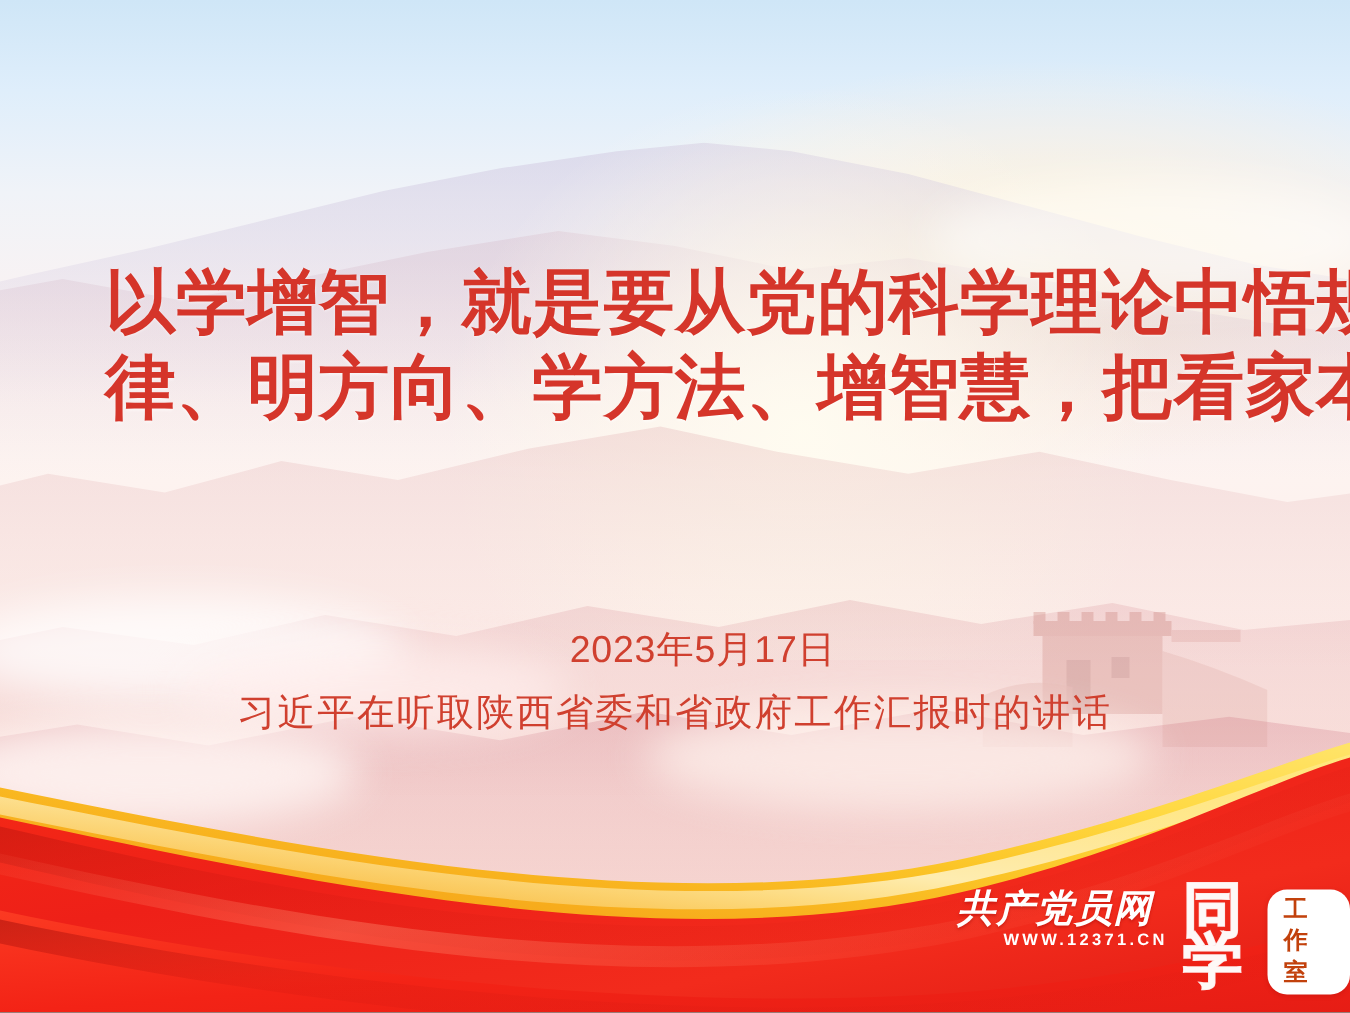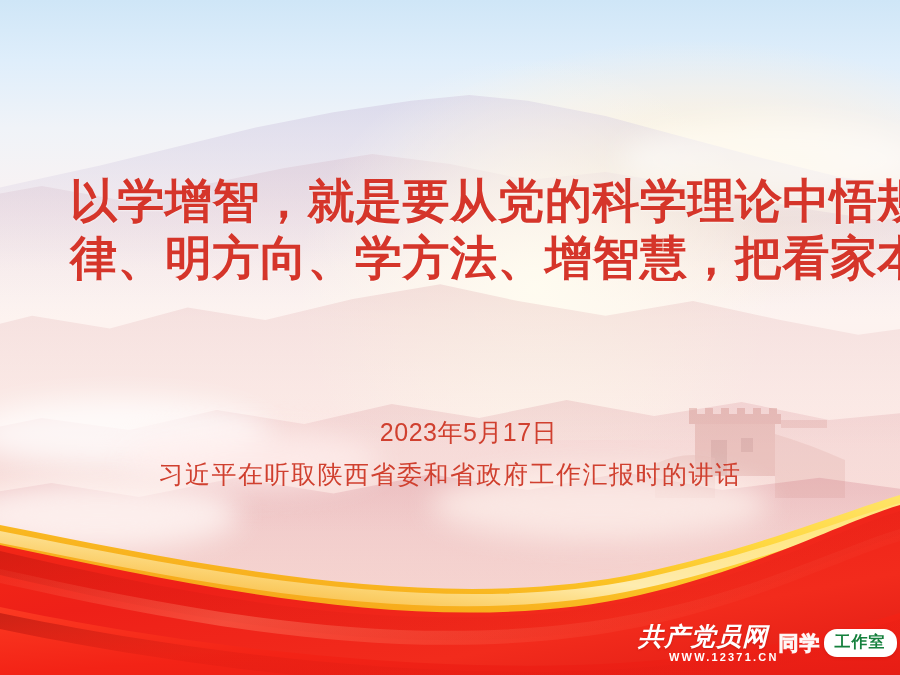--- a/index.html
+++ b/index.html
@@ -69,42 +69,42 @@
     position:absolute;left:0;right:0;text-align:center;
     color:#d0402f;
   }
   .attrib-date{top:416px;font-size:25px;letter-spacing:.5px;margin-left:37px;}
   .attrib-line{top:458px;font-size:25px;letter-spacing:1.5px;}
 
   
   .ribbon{position:absolute;left:0;bottom:0;width:900px;height:180px;}
 
   
-  .logo{position:absolute;left:628px;bottom:12px;display:flex;align-items:center;gap:0;}
+  .logo{position:absolute;left:628px;bottom:12px;display:flex;align-items:flex-start;gap:10px;}
   .logo-left{position:relative;display:flex;flex-direction:column;align-items:center;}
   .logo-cn{
     font-family:"Liberation Serif","DejaVu Serif",serif;
     font-size:25px;font-weight:bold;color:#fff;letter-spacing:1px;
     font-style:italic;line-height:27px;
     text-shadow:0 1px 2px rgba(140,0,0,.35);
   }
   .logo-url{
     font-size:11px;font-weight:bold;color:#fff;letter-spacing:2.2px;
     margin-top:1px;
     margin-left:41px;
   }
   .logo-right{display:flex;align-items:center;gap:3px;}
   .logo-tx{
-    font-family:Liberation Sans, sans-serif;
-    font-size:20px;font-weight:bold;color:#fff;letter-spacing:1px;
+    font-family:Liberation Mono, monospace;
+    font-size:40px;font-weight:bold;color:#fff;letter-spacing:1px;
     -webkit-text-stroke:1px rgba(255,255,255,.9);
     opacity:.97;line-height:34px;
   }
   .logo-pill{
-    background:#fff;color:#15803d;border-radius:13px;
+    background:#fff;color:#c2410c;border-radius:13px;
     padding:3px 11px 4px;font-size:16px;font-weight:bold;letter-spacing:1px;
     font-family:"Liberation Sans","DejaVu Sans",sans-serif;
     box-shadow:0 1px 3px rgba(150,10,0,.25);
   }
 </style>
 </head>
 <body>
 
 <div id="poster">
 

